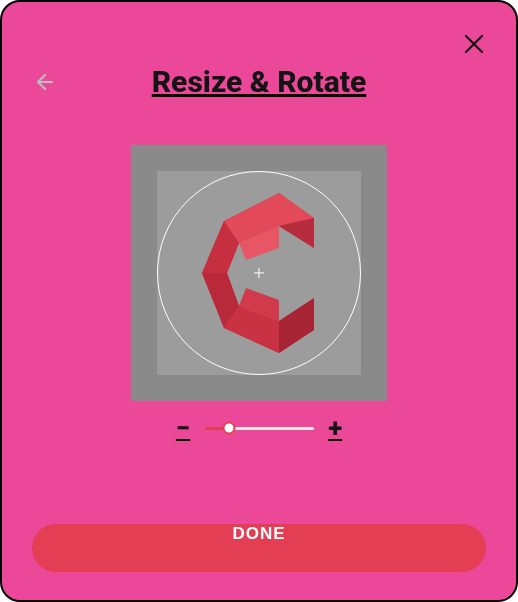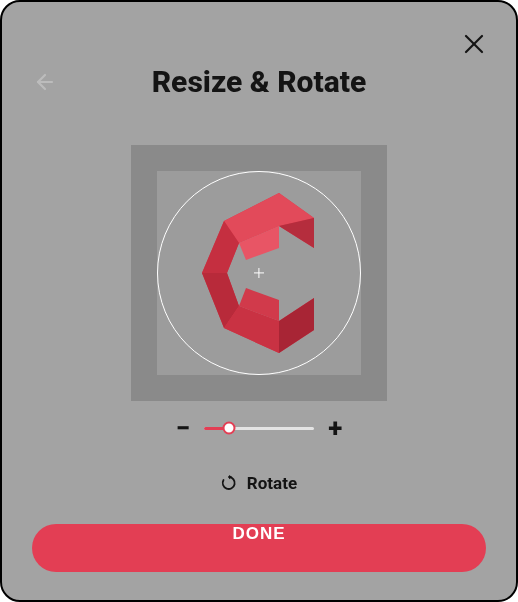--- a/index.html
+++ b/index.html
@@ -12,26 +12,27 @@
       font-family: -apple-system, BlinkMacSystemFont, 'Segoe UI', Roboto, Helvetica, Arial, sans-serif;
       background: #fff;
       width: 518px;
       height: 602px;
       overflow: hidden;
     }
     
     .modal {
       width: 518px;
       height: 602px;
-      background: #a3a3a3;
+      background: #ec4899;
       border: 2px solid #000;
       border-radius: 20px;
       position: relative;
       display: flex;
       flex-direction: column;
+      text-decoration: underline;
     }
     
     .header {
       position: relative;
       padding-top: 30px;
       padding-bottom: 10px;
     }
     
     .close-btn {
       position: absolute;
@@ -267,27 +268,20 @@
 
     <div class="slider-row">
       <span class="slider-minus">−</span>
       <div class="slider-track">
         <div class="slider-fill" style="width:23%"></div>
         <div class="slider-thumb" style="left:23%"></div>
       </div>
       <span class="slider-plus">+</span>
     </div>
 
-    <div class="rotate-row">
-      <svg class="rotate-icon" width="16" height="16" viewBox="0 0 16 16">
-        <path d="M 8 2 A 6 6 0 1 1 2.5 5" fill="none" stroke="#141414" stroke-width="1.8" stroke-linecap="round"></path>
-        <polygon points="8,0 8,4.2 11.2,2.1" fill="#141414"></polygon>
-      </svg>
-      <span class="rotate-label">Rotate</span>
-    </div>
 
   </div>
 
   <button class="done-btn">
     <span>DONE</span>
   </button>
 
 </div>
 
 </body></html>

